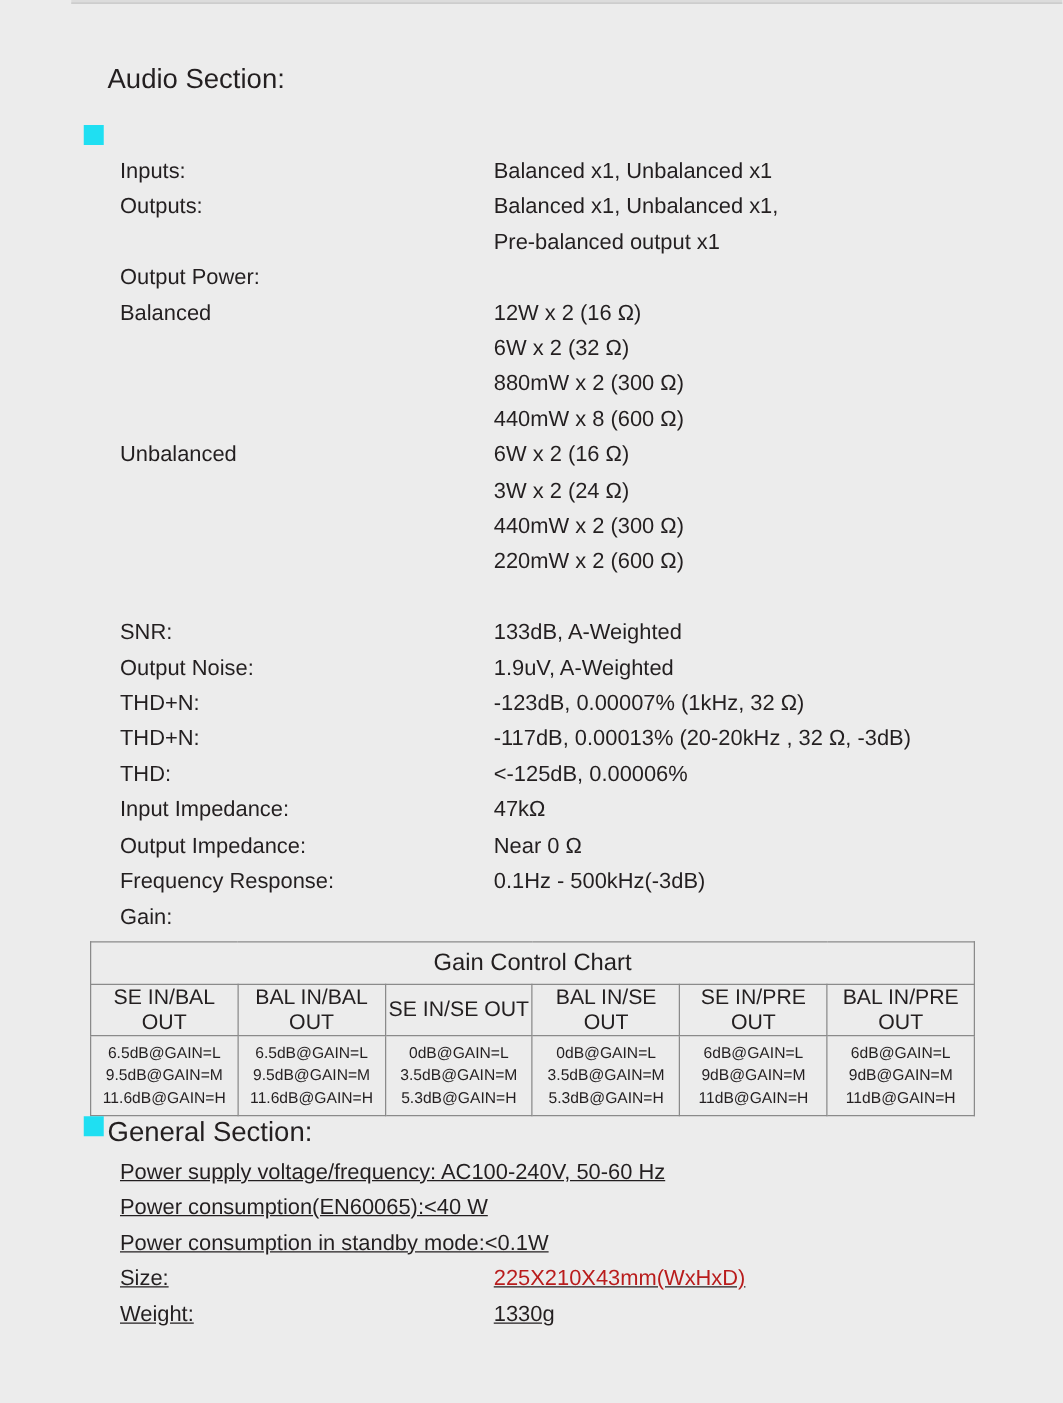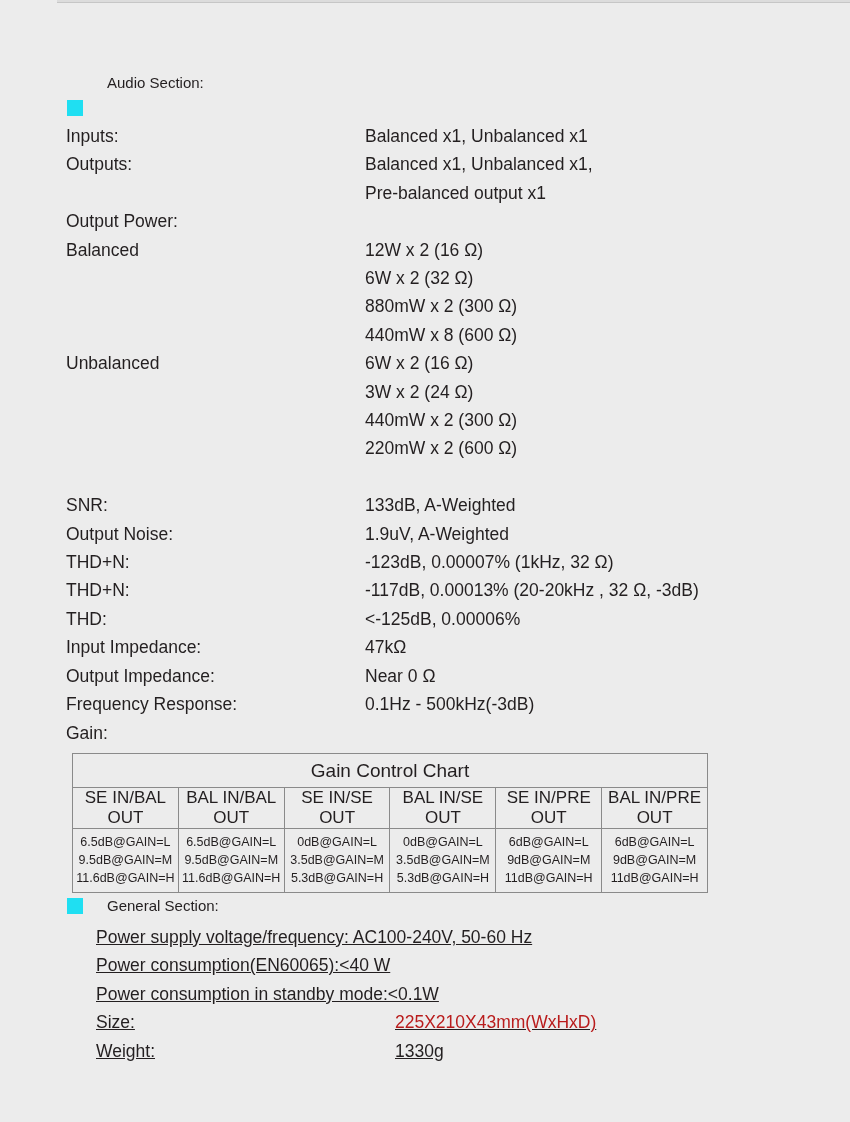--- a/index.html
+++ b/index.html
@@ -10,39 +10,39 @@
     font-family:"Liberation Sans","DejaVu Sans",sans-serif;
     color:#231f20;
     position:relative;
     overflow:hidden;
   }
   .top-strip {
     position:absolute; top:0; left:57px; right:0; height:3px;
     background:#dcdcdc; border-bottom:1px solid #c6c6c6;
   }
   .section-heading {
-    display:flex; align-items:center; gap:24px;
-    margin-left:67px; font-size:15px; line-height:26px;
+    display:flex; gap:3px;
+    margin-left:67px; font-size:22px; line-height:26px;
   }
   .heading-audio { padding-top:50px; }
   .heading-general { }
   .bullet {
     width:16px; height:16px; background:#1fdff2; flex:0 0 16px;
   }
   .heading-audio .bullet { margin-top:50px; }
-  .spec-rows { margin-left:66px; margin-top:6px; font-size:17.5px; }
+  .spec-rows { margin-left:96px; margin-top:6px; font-size:17.5px; }
   .spec-row { display:flex; line-height:28.4px; }
   .spec-label { width:299px; flex:0 0 299px; }
   .spec-value { flex:1; }
   .spacer-line { height:28.4px; }
   .brown { color:#b91c1c; }
   .gain-table {
     border-collapse:collapse;
     margin:6px 0 0 72px;
-    width:636px;
+    width:708px;
     table-layout:fixed;
     background:transparent;
   }
   .gain-table th, .gain-table td {
     border:1px solid #8a8a8a;
     text-align:center;
     font-weight:400;
   }
   .gain-table .title-cell {
     font-size:19px; height:33px; line-height:33px;

